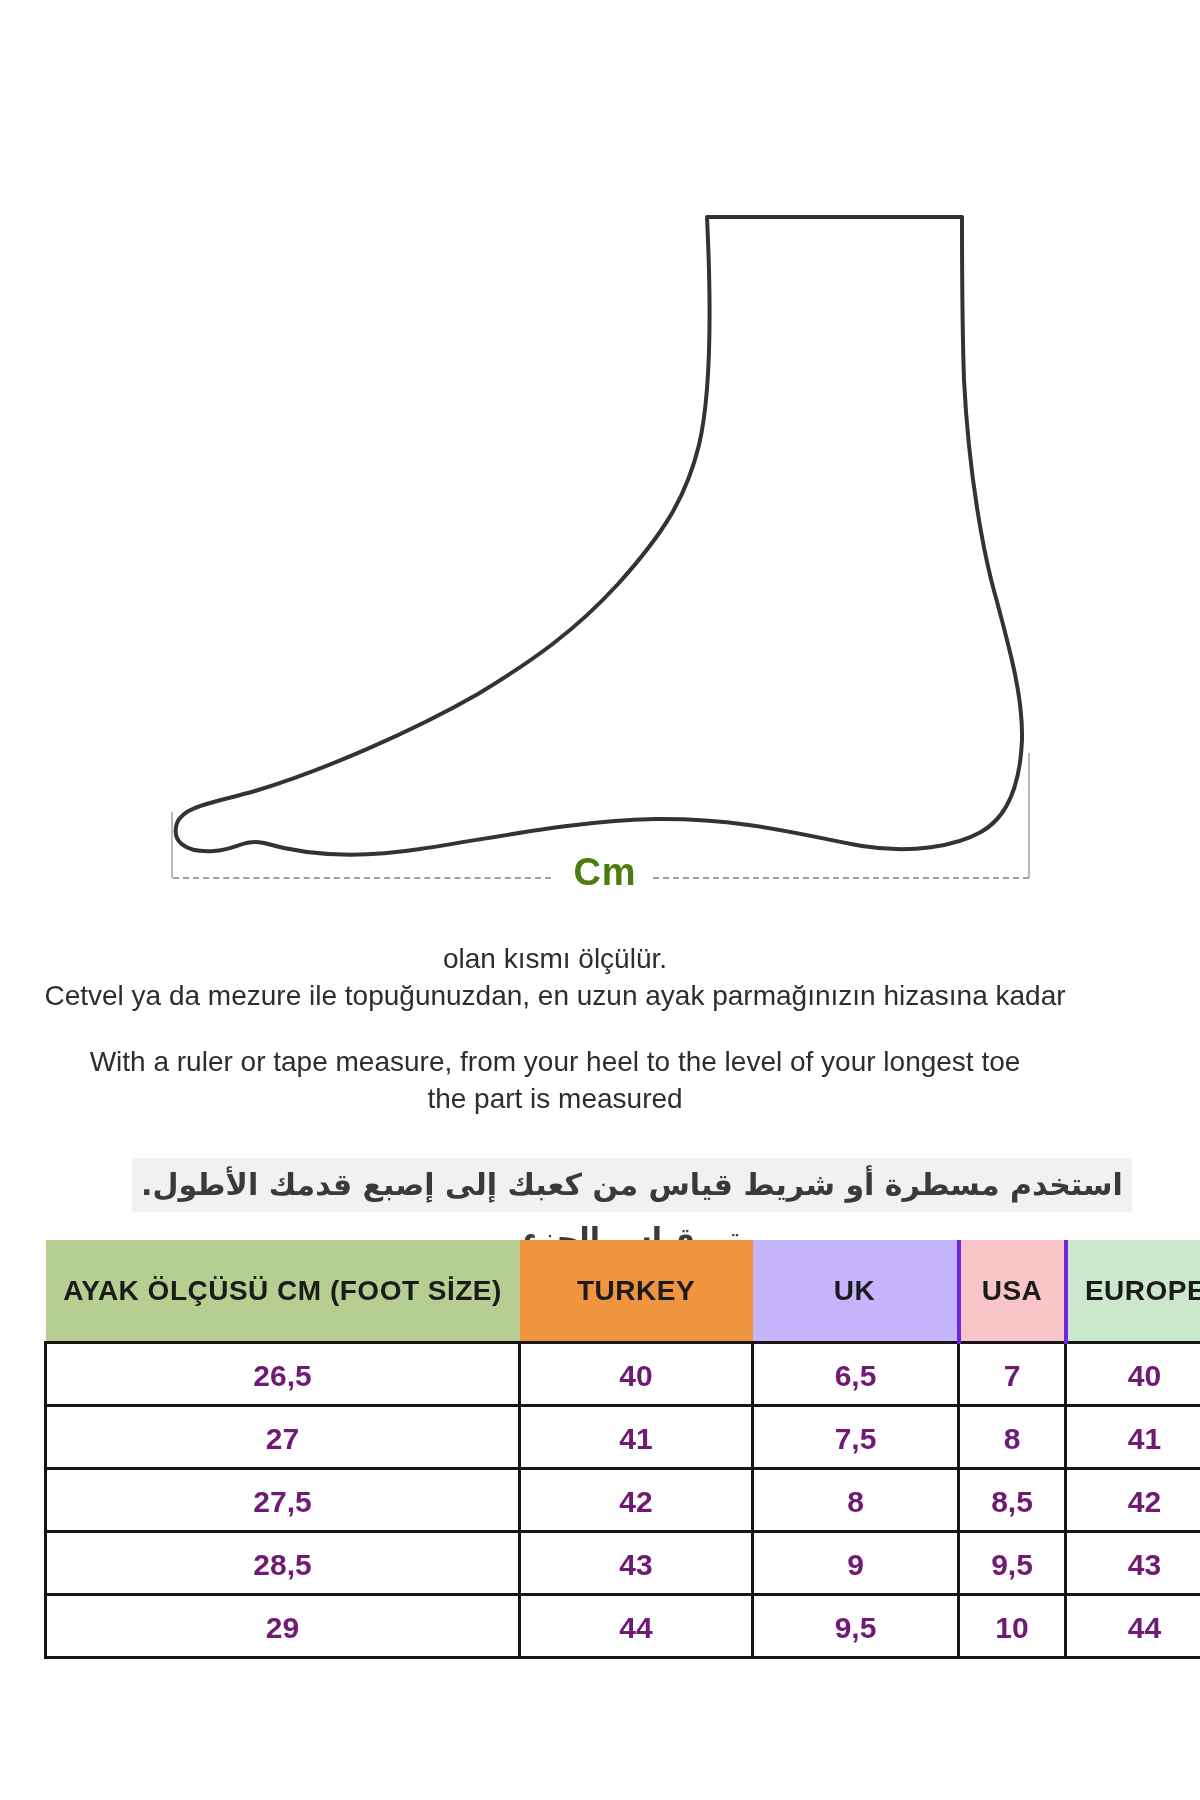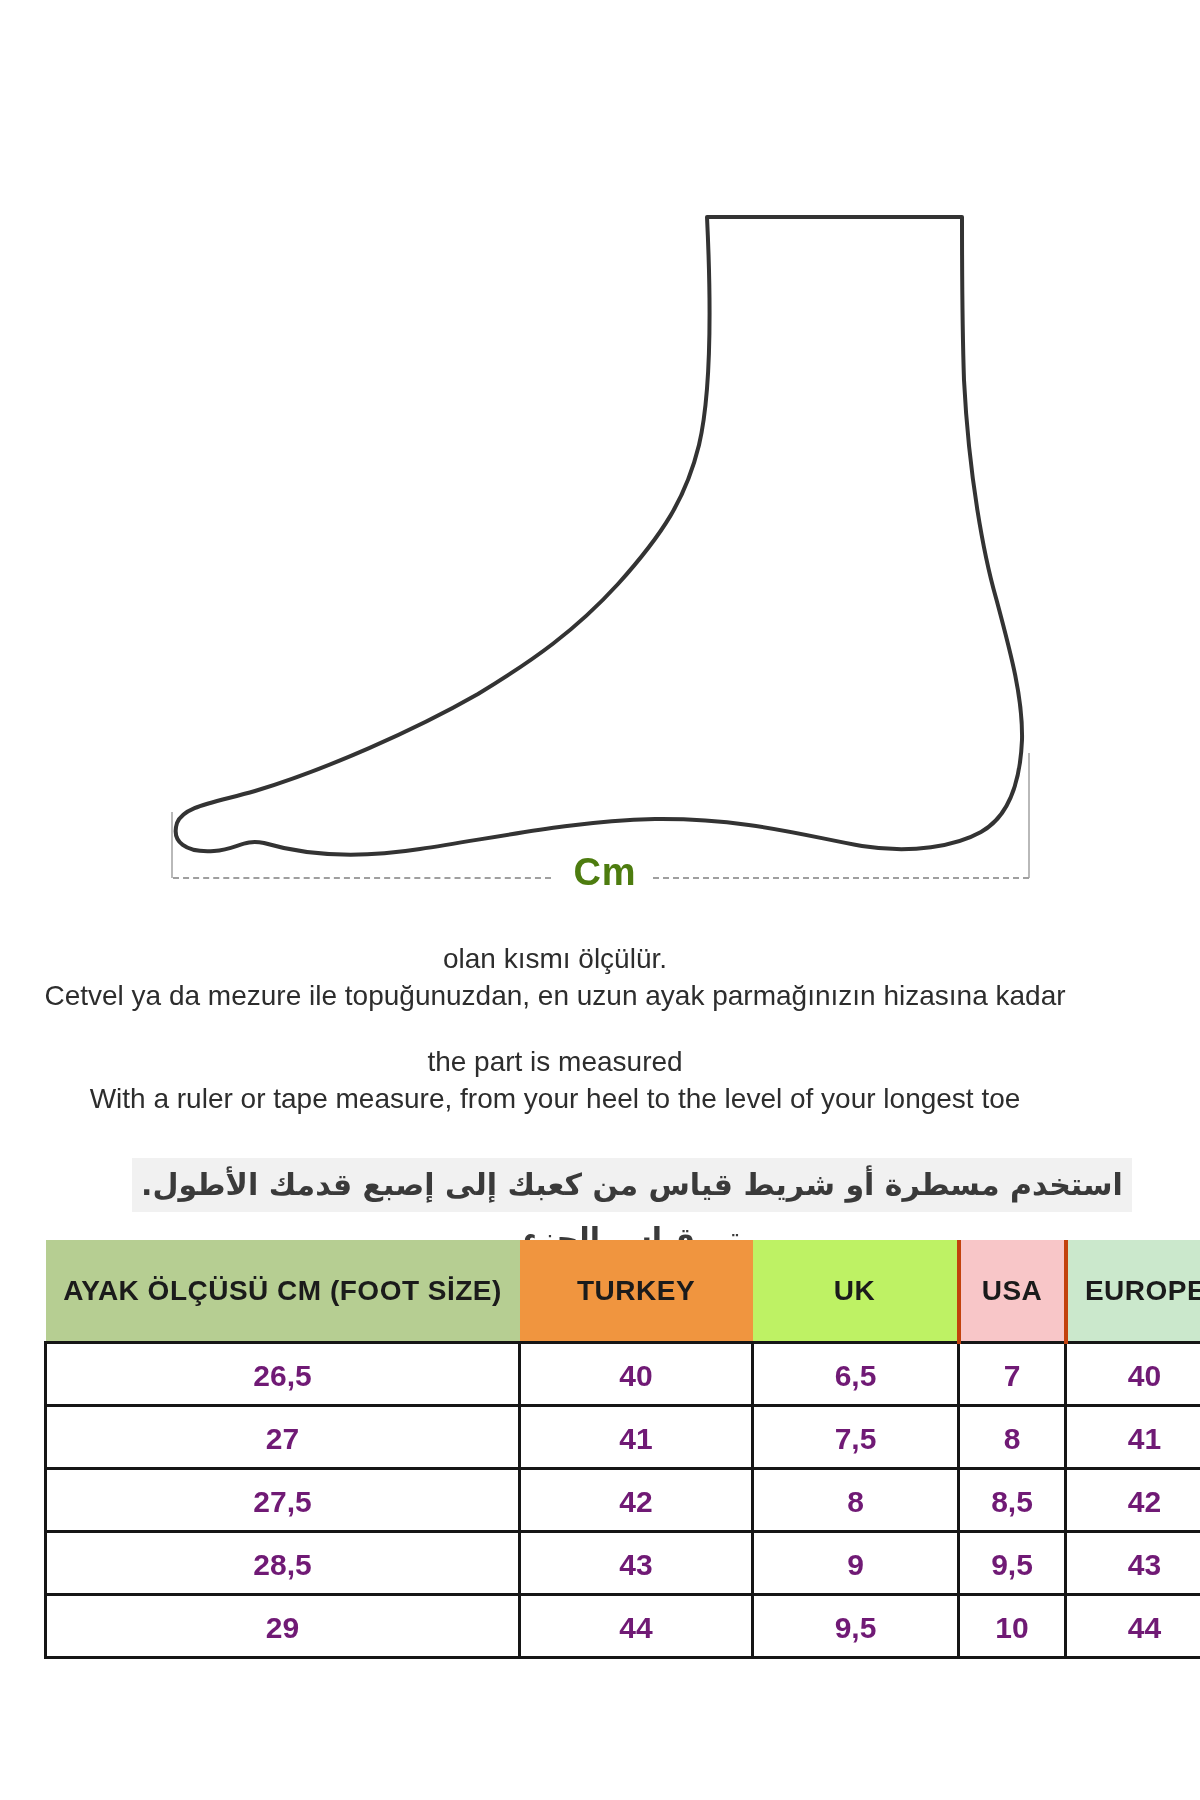--- a/index.html
+++ b/index.html
@@ -37,21 +37,21 @@
   
   table.size-chart{
     position:absolute;left:8px;top:1240px;width:1178px;
     border-collapse:collapse;table-layout:fixed;margin-left:36px;
   }
   .size-chart th{
     height:101px;padding:0;border:none;
     font-size:28px;font-weight:bold;color:#1b1b1b;text-align:center;
     letter-spacing:0.5px;
   }
-  .size-chart th.gap-left{border-left:4px solid #c2410c;}
+  .size-chart th.gap-left{border-left:4px solid #6d28d9;}
   .size-chart td{
     height:55px;padding-top:4px;border:3px solid #161616;background:#ffffff;
     font-size:30px;font-weight:bold;color:#701a75;text-align:center;
     vertical-align:middle;
   }
 </style>
 </head>
 <body>
 
 <svg class="foot-svg" viewBox="0 0 1200 920" xmlns="http://www.w3.org/2000/svg">
@@ -78,39 +78,39 @@
 <div class="dash-seg dash-left"></div>
 <div class="dash-seg dash-right"></div>
 <div class="cm-label">Cm</div>
 
 <div class="text-block tr-block">
   <div>olan kısmı ölçülür.</div>
   <div>Cetvel ya da mezure ile topuğunuzdan, en uzun ayak parmağınızın hizasına kadar</div>
 </div>
 
 <div class="text-block en-block">
+  <div>With a ruler or tape measure, from your heel to the level of your longest toe</div>
   <div>the part is measured</div>
-  <div>With a ruler or tape measure, from your heel to the level of your longest toe</div>
 </div>
 
 <div class="ar-band" dir="rtl">استخدم مسطرة أو شريط قياس من كعبك إلى إصبع قدمك الأطول.  يتم قياس الجزء.</div>
 
 <table class="size-chart">
   <colgroup>
     <col style="width:474px">
       <col style="width:233px">
       <col style="width:206px">
     <col style="width:107px">
       <col style="width:158px">
   </colgroup>
   <thead>
     <tr>
       <th style="background: rgb(182, 206, 146);">AYAK ÖLÇÜSÜ CM (FOOT SİZE)</th>
       <th style="background: rgb(240, 149, 63);">TURKEY</th>
-      <th style="background: #bef264;">UK</th>
+      <th style="background: #c4b5fd;">UK</th>
       <th class="gap-left" style="background: rgb(248, 198, 200);">USA</th>
       <th class="gap-left" style="background: rgb(203, 232, 204);">EUROPE</th>
     </tr>
   </thead>
   <tbody>
       <tr>
         <td>26,5</td>
         <td>40</td>
         <td>6,5</td>
         <td>7</td>

